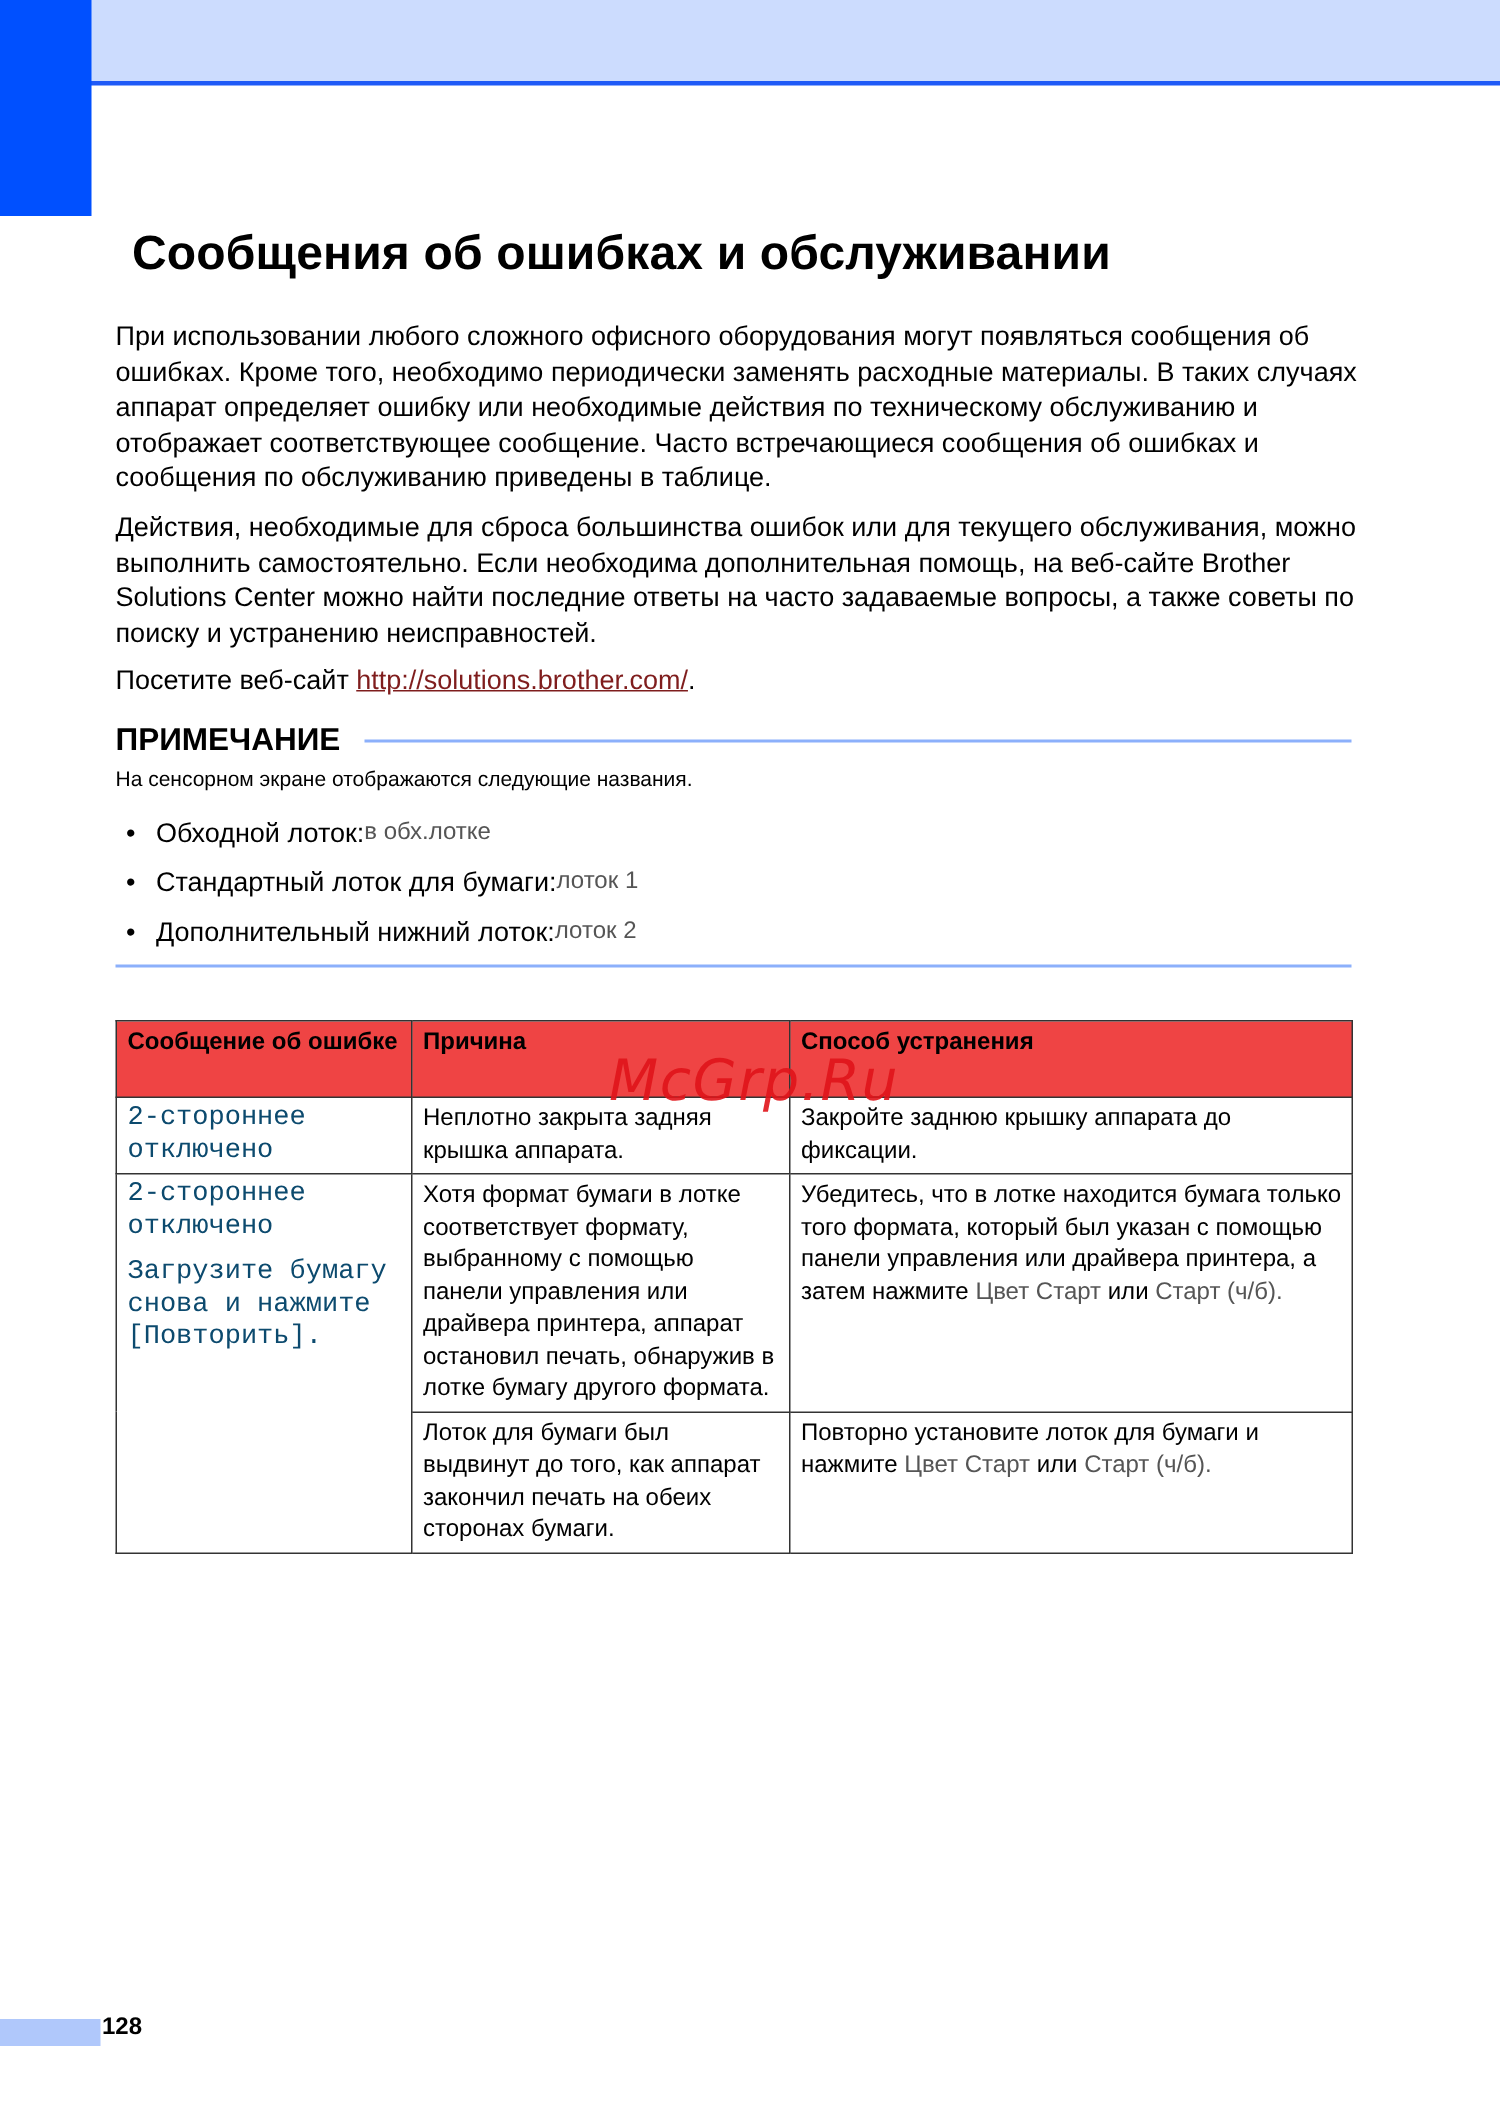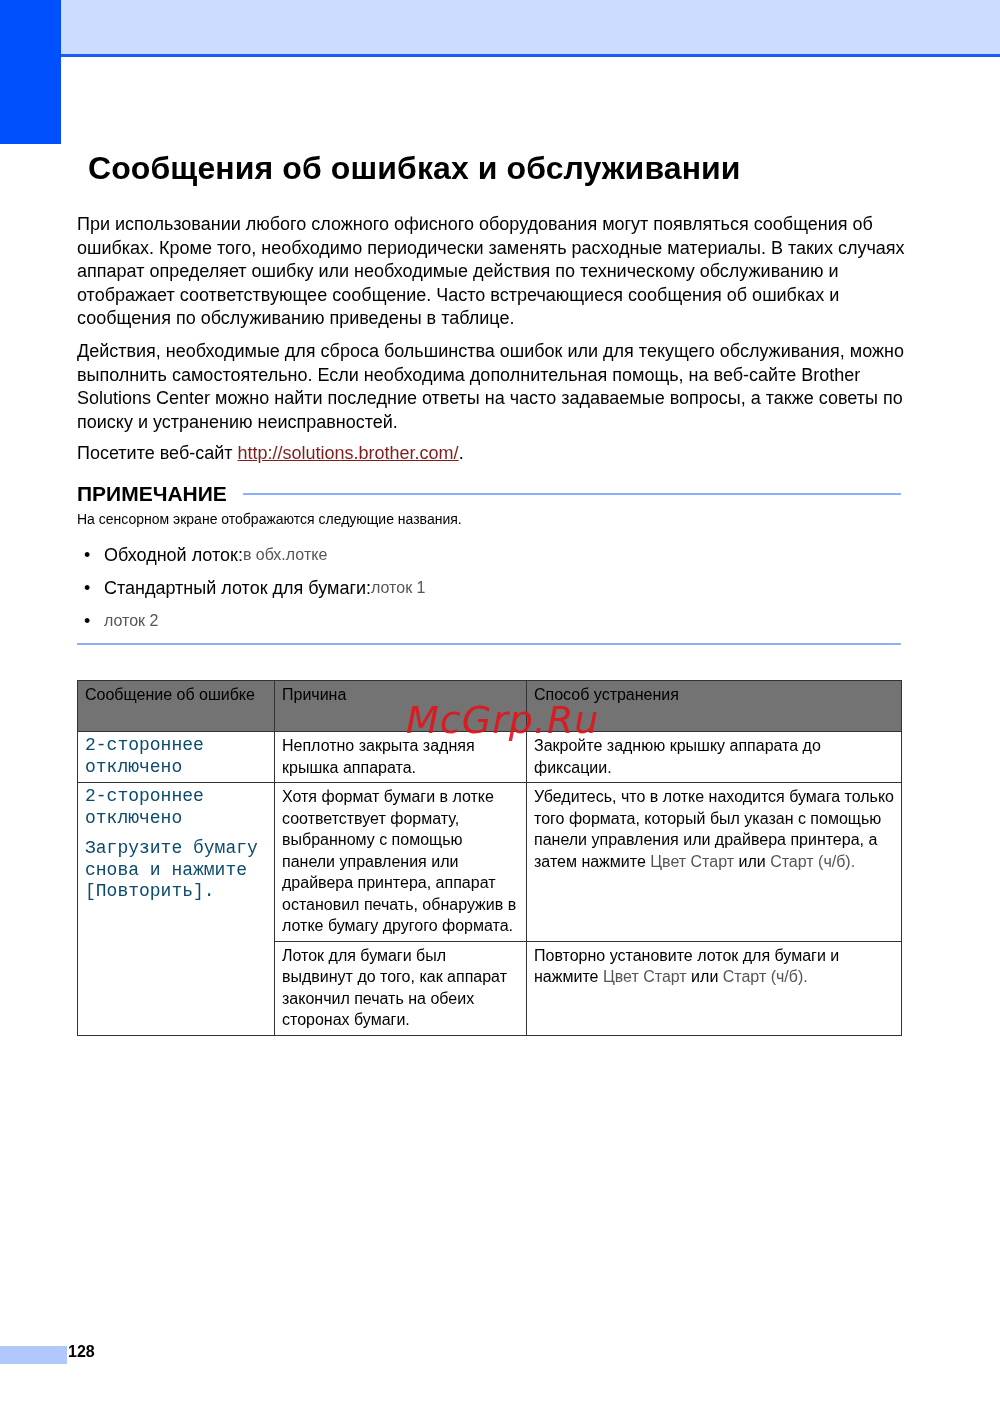--- a/index.html
+++ b/index.html
@@ -30,21 +30,21 @@
     .bullet { width: 20px; }
     .mono { font-family: Liberation Sans, sans-serif; color: #555; font-size: 16px; }
     .note-bottom { position: absolute; left: 77px; top: 643px; width: 824px; height: 2px; background: #8cb0fb; }
     table.err {
       position: absolute; left: 77px; top: 680px; width: 825px;
       border-collapse: collapse; font-size: 16px; line-height: 21.5px;
     }
     table.err th, table.err td {
       border: 1px solid #333; vertical-align: top; text-align: left; padding: 3px 7px 4px 7px;
     }
-    table.err th { background: #737373; font-weight: normal; height: 43px; }
+    table.err th { background: #ef4444; font-weight: bold; height: 43px; }
     table.err td.msg { font-family: "Liberation Mono", monospace; color: #0c4a6e; font-size: 18px; }
     .msg p { margin: 0 0 9px 0; }
     .col1 { width: 182px; } .col2 { width: 237px; }
     .watermark {
       position: absolute; left: 406px; top: 682px; font-family: "DejaVu Sans", sans-serif;
       font-style: italic; font-size: 38px; color: #e0141a; letter-spacing: 1px; opacity: 0.9; margin-top: 16px;
     }
     .footer-bar { position: absolute; left: 0; top: 1346px; width: 67px; height: 18px; background: #b0c8fb; }
     .page-number { position: absolute; left: 68px; top: 1343px; font-size: 16px; font-weight: bold; }
   </style>
@@ -74,20 +74,21 @@
       <span>Обходной лоток: </span>
       <span class="mono">в обх.лотке</span>
     </li>
   <li>
       <span class="bullet">•</span>
       <span>Стандартный лоток для бумаги: </span>
       <span class="mono">лоток 1</span>
     </li>
   <li>
       <span class="bullet">•</span>
+      <span>Дополнительный нижний лоток: </span>
       <span class="mono">лоток 2</span>
     </li>
 </ul>
 <div class="note-bottom"></div>
 
 <table class="err">
   <tbody>
       <tr>
     <th class="col1">Сообщение об ошибке</th>
     <th class="col2">Причина</th>

